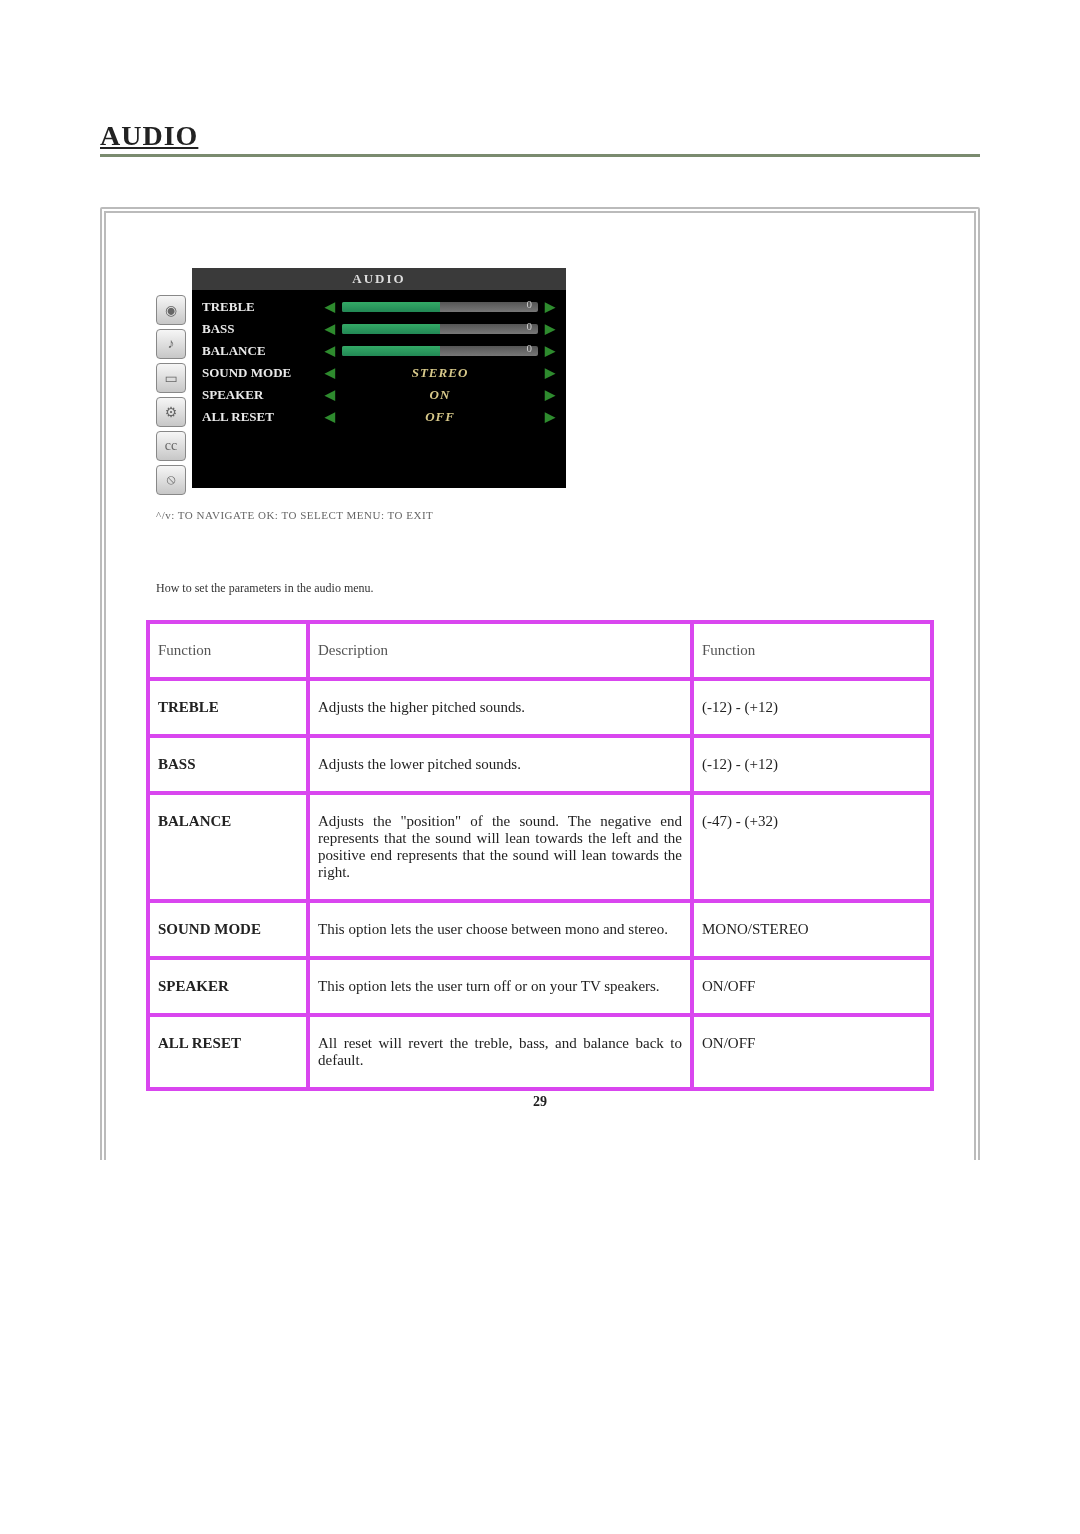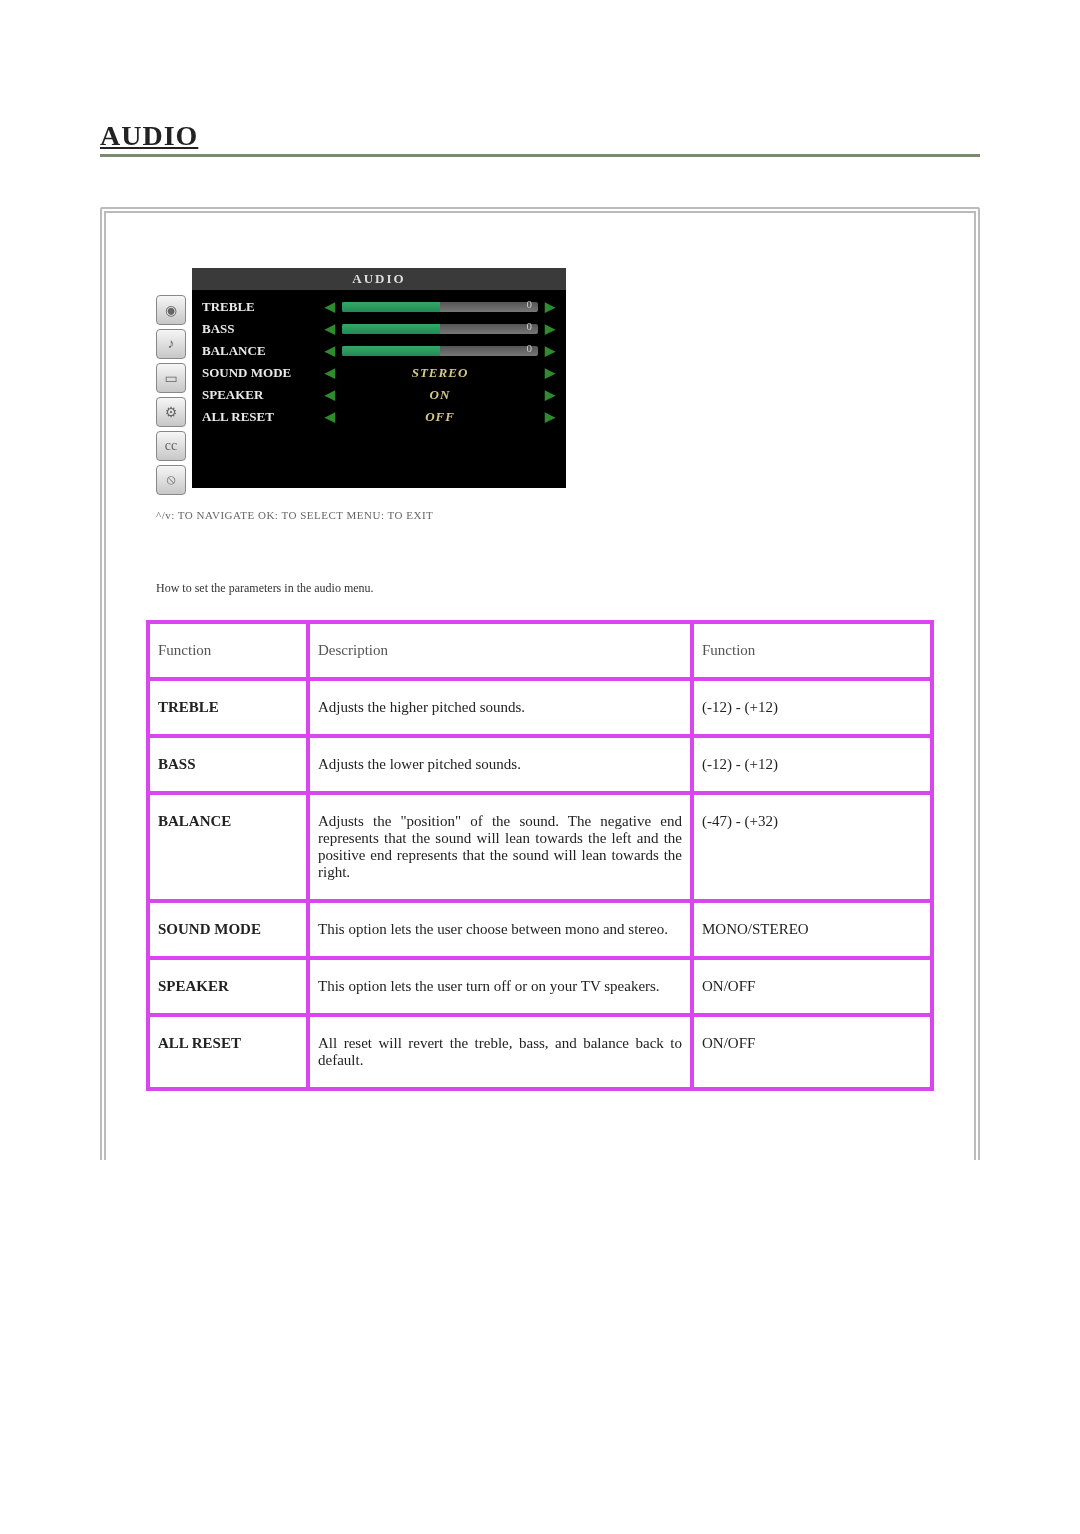--- a/index.html
+++ b/index.html
@@ -287,13 +287,14 @@
       <tr>
         <td class="fn">ALL RESET</td>
         <td class="desc">All reset will revert the treble, bass, and balance back to default.</td>
         <td class="opt">ON/OFF</td>
       </tr>
     </tbody>
       </table>
 
   </div>
 
+  <div class="page-number">29</div>
 </div>
 
 </body></html>

